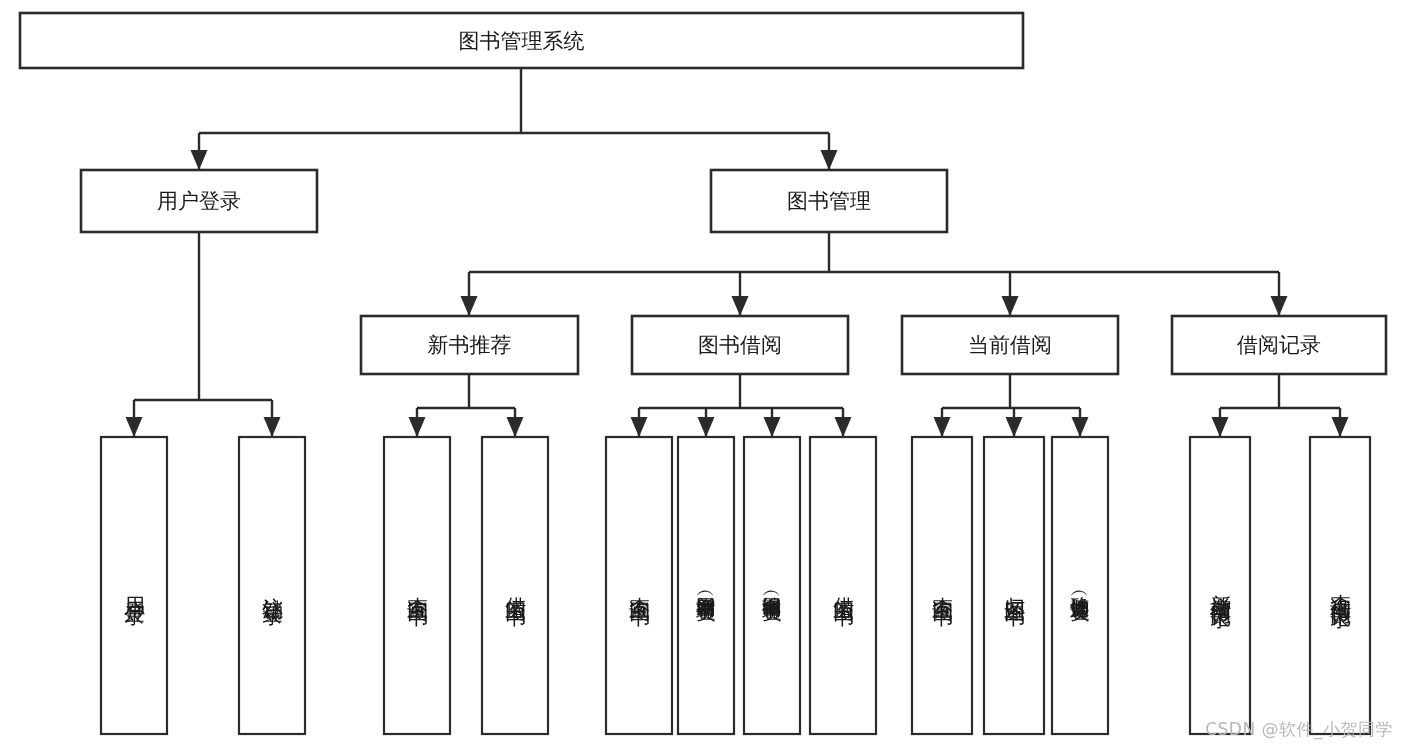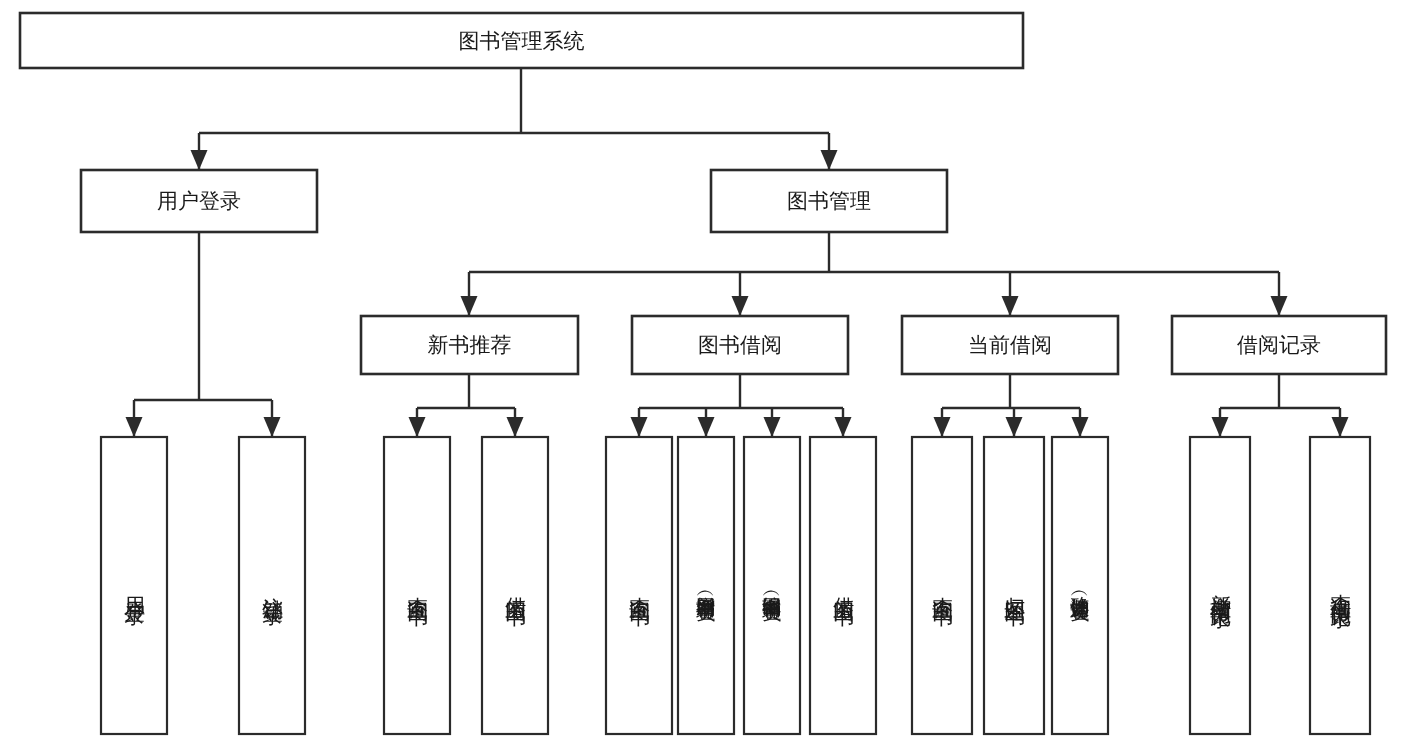--- a/index.html
+++ b/index.html
@@ -182,14 +182,15 @@
       <div class="leaf-label-wrap" style="left: 678px; top: 437px; width: 56px; height: 297px; font-size: 19px; letter-spacing: 1px;">新增图书（管理员）</div>
       <div class="leaf-label-wrap" style="left: 744px; top: 437px; width: 56px; height: 297px; font-size: 19px; letter-spacing: 1px;">编辑图书（管理员）</div>
       <div class="leaf-label-wrap" style="left: 810px; top: 437px; width: 66px; height: 297px; font-size: 21px; letter-spacing: 3px;">借阅图书</div>
       <div class="leaf-label-wrap" style="left: 912px; top: 437px; width: 60px; height: 297px; font-size: 21px; letter-spacing: 3px;">查询图书</div>
       <div class="leaf-label-wrap" style="left: 984px; top: 437px; width: 60px; height: 297px; font-size: 21px; letter-spacing: 3px;">归还图书</div>
       <div class="leaf-label-wrap" style="left: 1052px; top: 437px; width: 56px; height: 297px; font-size: 19px; letter-spacing: 1px;">确认归还（管理员）</div>
       <div class="leaf-label-wrap" style="left: 1190px; top: 437px; width: 60px; height: 297px; font-size: 21px; letter-spacing: 3px;">新增借阅记录</div>
       <div class="leaf-label-wrap" style="left: 1310px; top: 437px; width: 60px; height: 297px; font-size: 21px; letter-spacing: 3px;">查询借阅记录</div>
     </div>
 
+  <div class="watermark">CSDN @软件_小贺同学</div>
 
 </div>
 
 </body></html>

